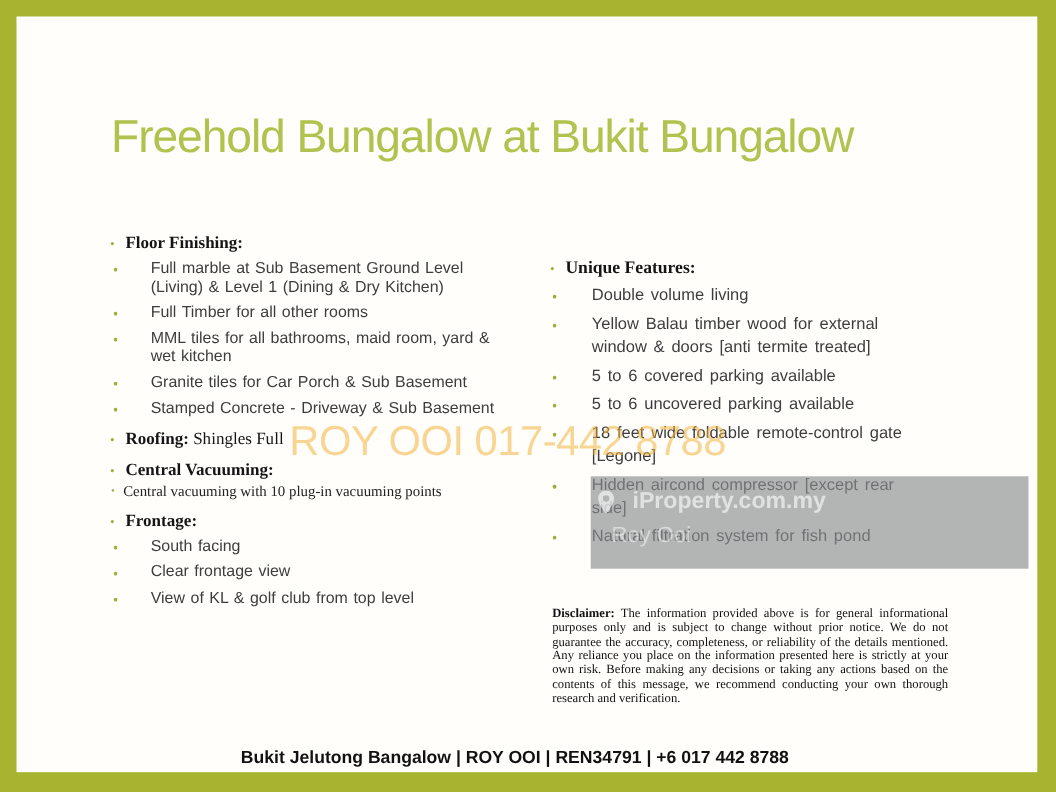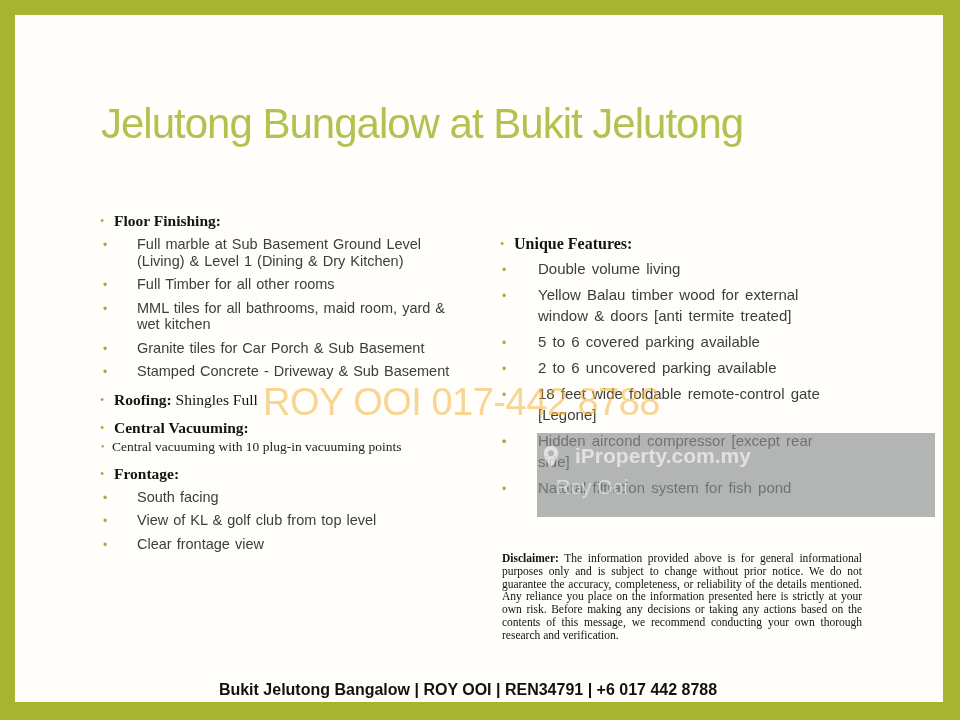--- a/index.html
+++ b/index.html
@@ -46,44 +46,44 @@
   
   .footer{position:absolute;left:0;right:24px;top:681px;text-align:center;z-index:1;
           font-size:16px;font-weight:bold;color:#111;letter-spacing:0;}
 </style>
 </head>
 <body>
 
 <div class="frame">
   <div class="slide"></div>
 
-  <div class="title">Jelutong Bungalow at Bukit Jelutong</div>
+  <div class="title">Freehold Bungalow at Bukit Bungalow</div>
 
   <div class="col col-left">
       <div class="item h"><span class="dot"></span><span class="b">Floor Finishing:</span></div>
       <div class="item sub"><span class="dot"></span><span>Full marble at Sub Basement Ground Level (Living) &amp; Level 1 (Dining &amp; Dry Kitchen)</span></div>
       <div class="item sub"><span class="dot"></span><span>Full Timber for all other rooms</span></div>
       <div class="item sub"><span class="dot"></span><span>MML tiles for all bathrooms, maid room, yard &amp; wet kitchen</span></div>
       <div class="item sub"><span class="dot"></span><span>Granite tiles for Car Porch &amp; Sub Basement</span></div>
       <div class="item sub"><span class="dot"></span><span>Stamped Concrete - Driveway &amp; Sub Basement</span></div>
       <div class="item h"><span class="dot"></span><span class="b">Roofing:</span><span> Shingles Full</span></div>
       <div class="item h"><span class="dot"></span><span class="b">Central Vacuuming:</span></div>
       <div class="item subserif"><span class="dot"></span><span>Central vacuuming with 10 plug-in vacuuming points</span></div>
       <div class="item h"><span class="dot"></span><span class="b">Frontage:</span></div>
       <div class="item sub"><span class="dot"></span><span>South facing</span></div>
+      <div class="item sub"><span class="dot"></span><span>Clear frontage view</span></div>
       <div class="item sub"><span class="dot"></span><span>View of KL &amp; golf club from top level</span></div>
-      <div class="item sub"><span class="dot"></span><span>Clear frontage view</span></div>
     </div>
 
   <div class="col col-right">
       <div class="item h"><span class="dot"></span><span class="b">Unique Features:</span></div>
       <div class="item sub"><span class="dot"></span><span>Double volume living</span></div>
       <div class="item sub"><span class="dot"></span><span>Yellow Balau timber wood for external window &amp; doors [anti termite treated]</span></div>
       <div class="item sub"><span class="dot"></span><span>5 to 6 covered parking available</span></div>
-      <div class="item sub"><span class="dot"></span><span>2 to 6 uncovered parking available</span></div>
+      <div class="item sub"><span class="dot"></span><span>5 to 6 uncovered parking available</span></div>
       <div class="item sub"><span class="dot"></span><span>18 feet wide foldable remote-control gate [Legone]</span></div>
       <div class="item sub"><span class="dot"></span></div>
       <div class="item sub"><span class="dot"></span><span>Hidden aircond compressor [except rear side]</span></div>
       <div class="item sub"><span class="dot"></span><span>Natural filtration system for fish pond</span></div>
     </div>
 
   <div class="wm-box"></div>
 
   <div class="wm-brand">
     <span style="display:inline-flex;">

